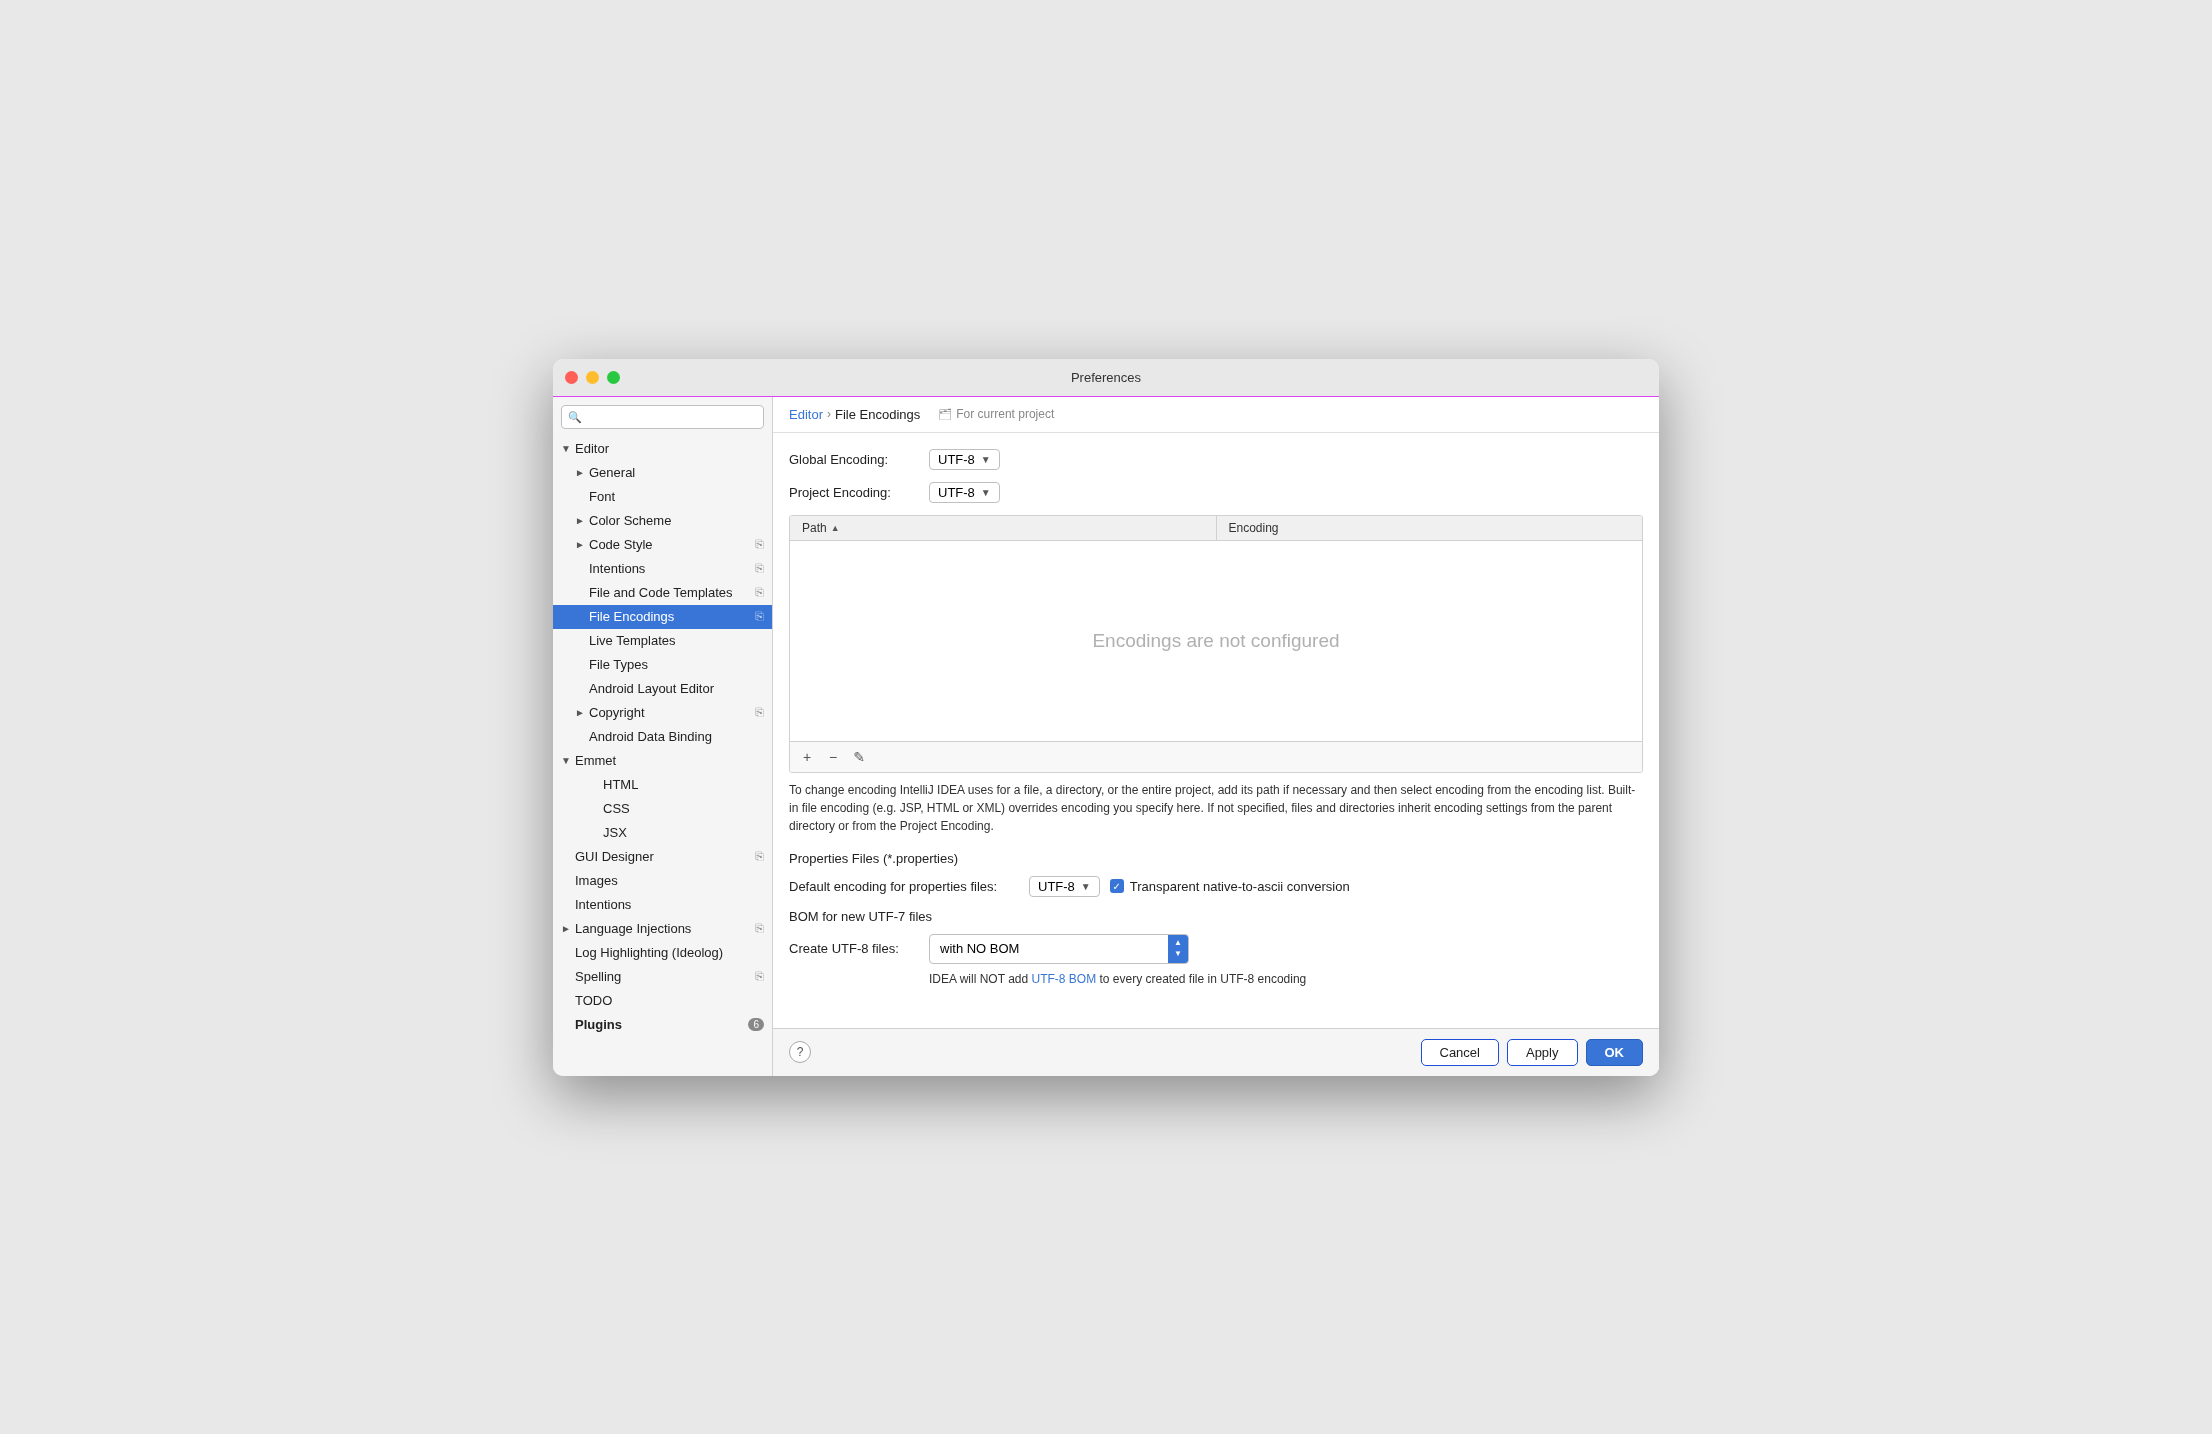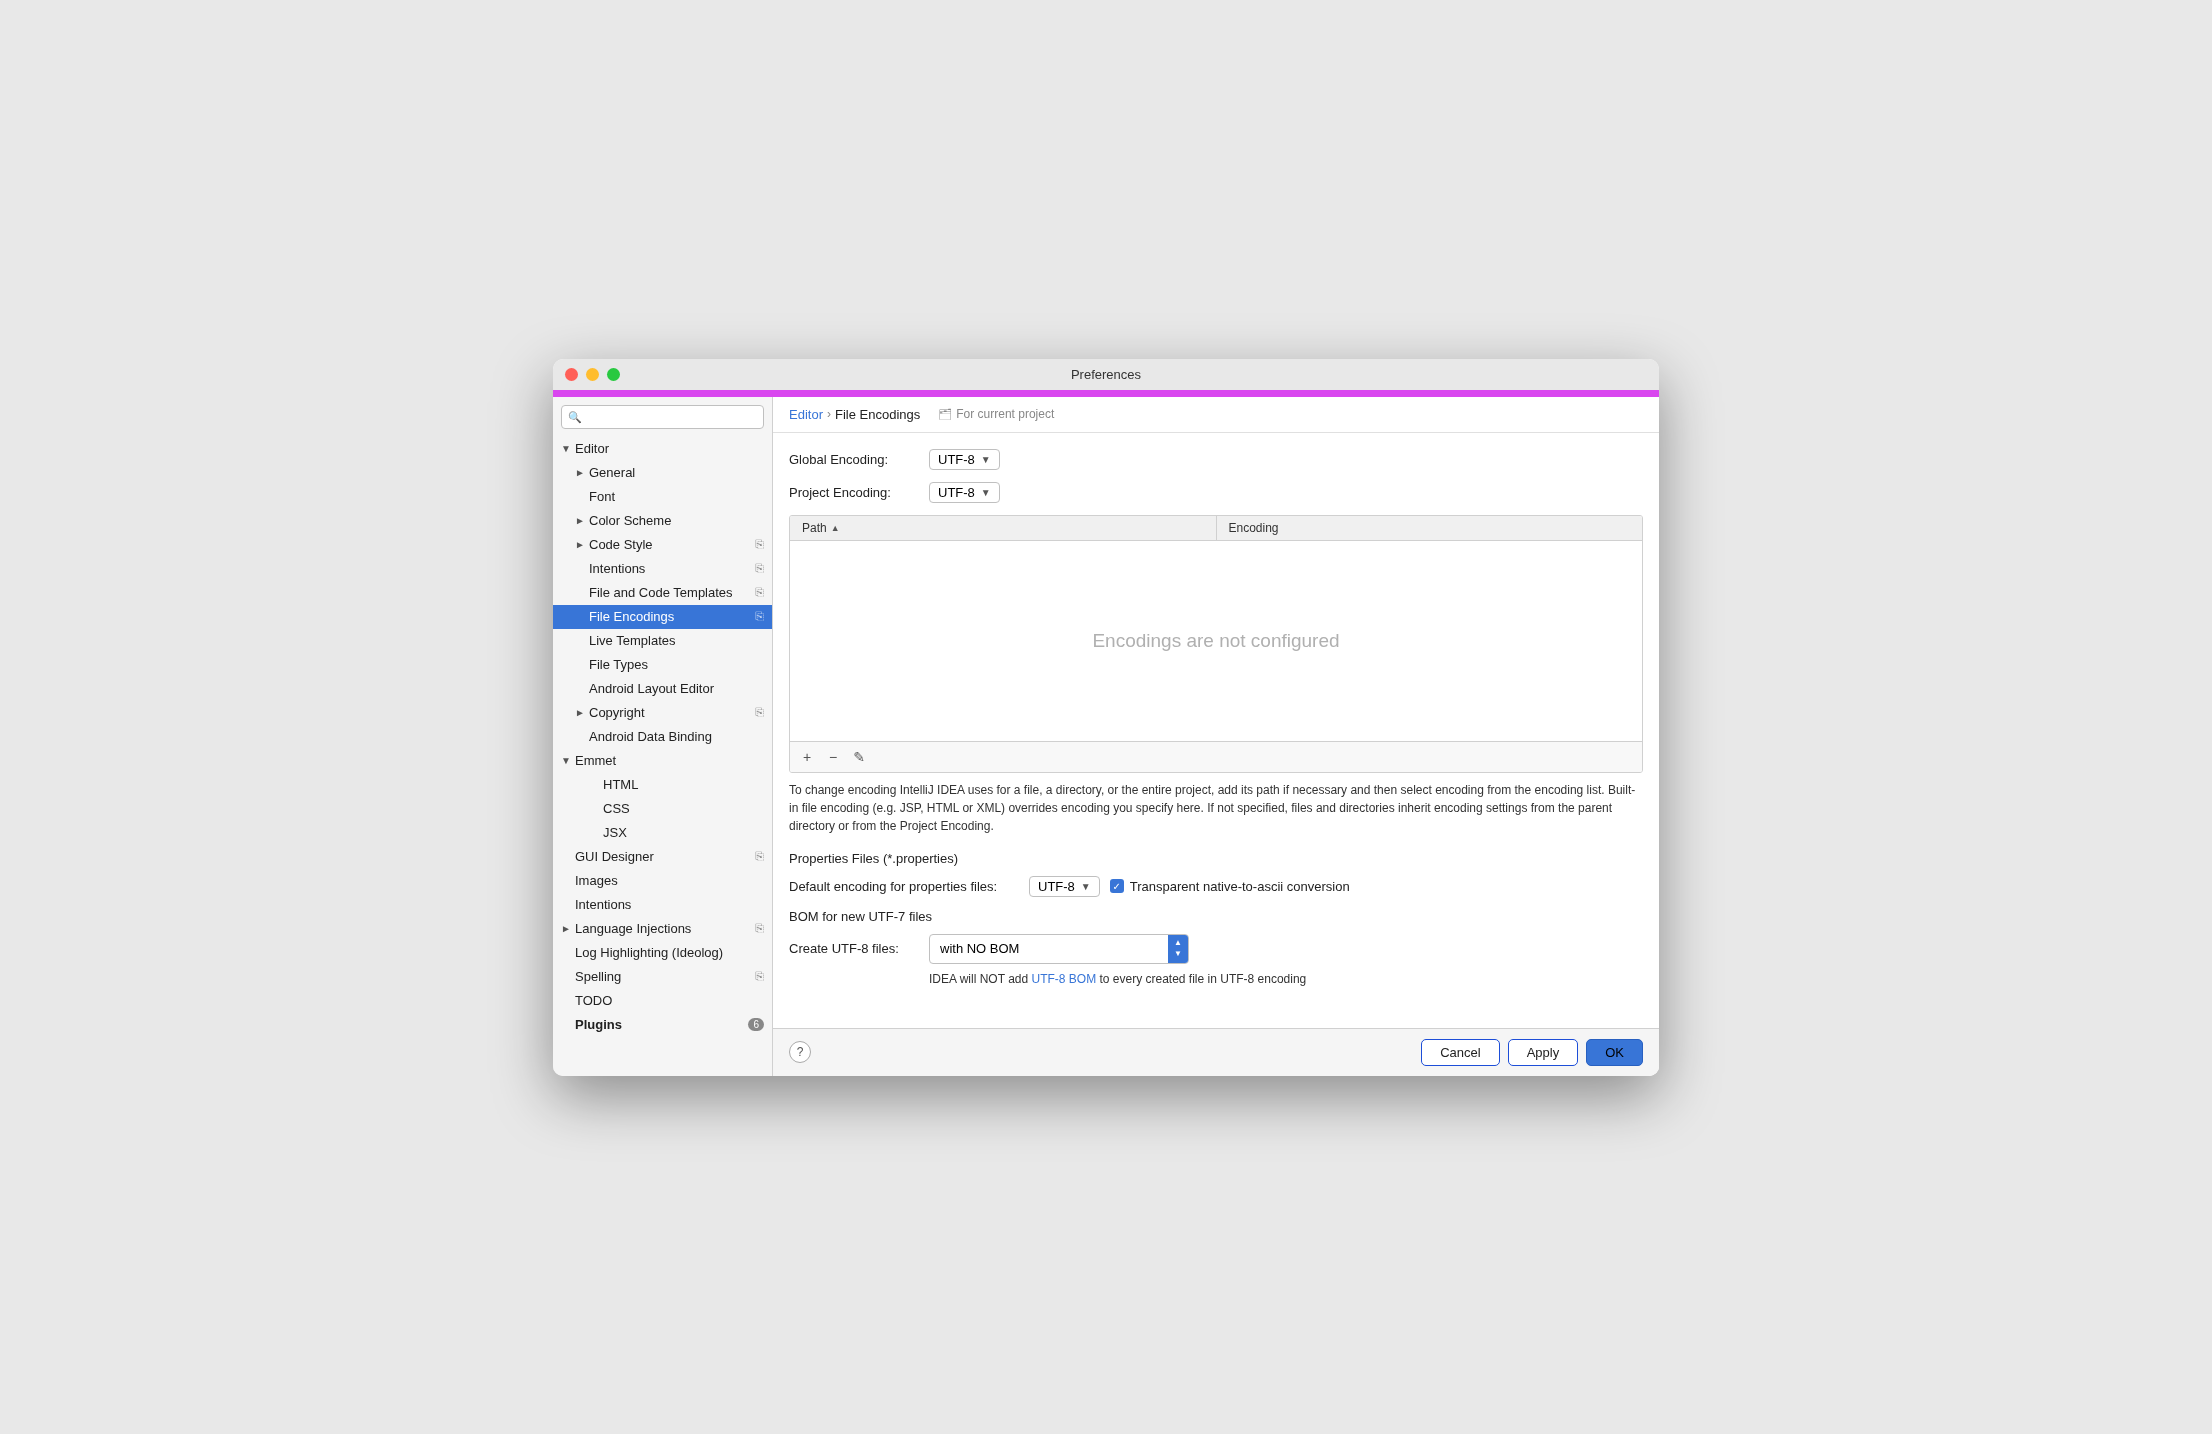--- a/index.html
+++ b/index.html
@@ -18,21 +18,21 @@
       background: #f5f5f5;
       border-radius: 10px;
       box-shadow: 0 20px 60px rgba(0,0,0,0.4);
       display: flex;
       flex-direction: column;
       overflow: hidden;
     }
     .titlebar {
       height: 38px;
       background: #e8e8e8;
-      border-bottom: 7px solid #d946ef;
+      border-bottom: 1px solid #d946ef;
       display: flex;
       align-items: center;
       justify-content: center;
       position: relative;
       border-radius: 10px 10px 0 0;
     }
     .traffic-lights {
       position: absolute;
       left: 12px;
       display: flex;
@@ -369,23 +369,23 @@
     .btn-cancel {
       background: white;
       color: #222;
     }
     .btn-apply {
       background: white;
       color: #222;
     }
     .btn-ok {
       background: #3875d7;
-      color: #000000;
+      color: #ffffff;
       border-color: #2860c0;
-      font-weight: 400;
+      font-weight: 700;
     }
     .sort-arrow {
       font-size: 9px;
       color: #555;
     }
   </style>
 </head>
 <body>
 
 <div class="window">

